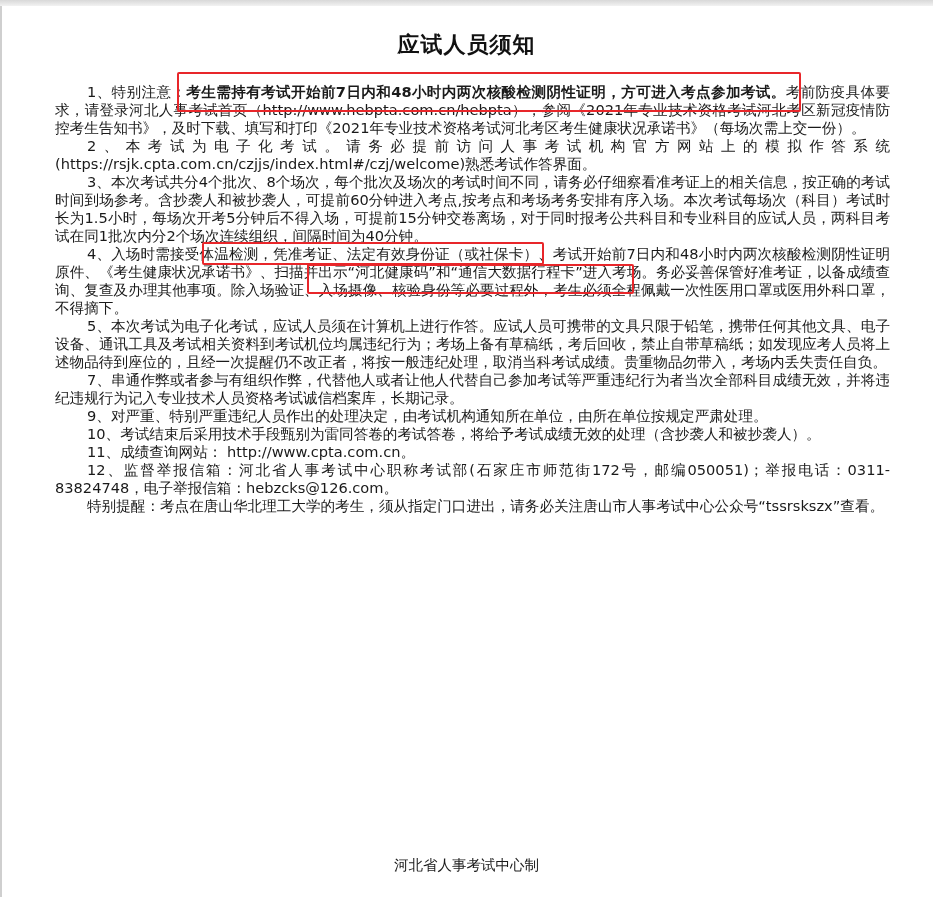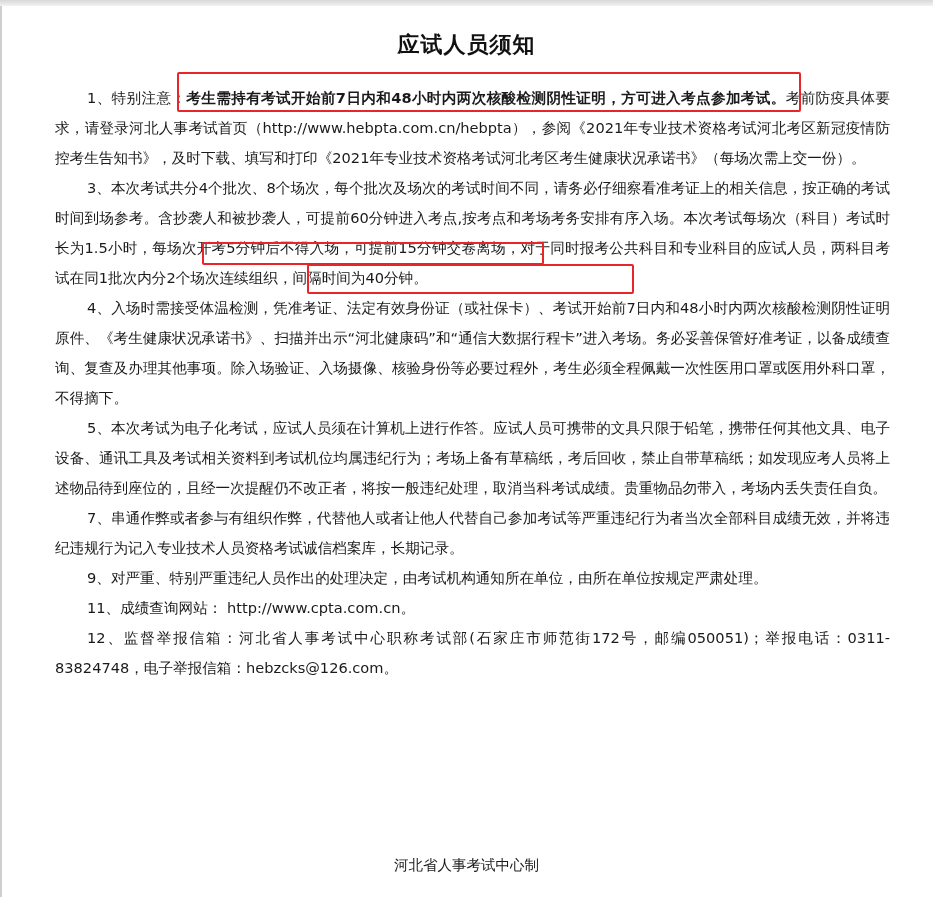--- a/index.html
+++ b/index.html
@@ -21,21 +21,21 @@
   .page {
     position: absolute; left: 0; top: 0; width: 933px; height: 897px;
   }
   .title {
     position: absolute; left: 0; width: 933px; top: 30px;
     text-align: center; font-size: 22px; font-weight: bold;
     letter-spacing: 1px; color: #111;
   }
   .body-text {
     position: absolute; left: 55px; top: 83px; width: 835px;
-    font-size: 14.6px; line-height: 30px;
+    font-size: 14.6px; line-height: 18px;
   }
   .para { margin: 0; text-indent: 32px; text-align: justify; }
   .bold { font-weight: bold; }
   .sig {
     position: absolute; left: 0; width: 933px; top: 856px;
     text-align: center; font-size: 14.5px;
   }
   .redbox {
     position: absolute; border: 2.5px solid #e8262a; border-radius: 2px;
     pointer-events: none; box-sizing: border-box;
@@ -45,27 +45,30 @@
 <body>
 
 <div class="topbar"></div>
 <div class="leftedge"></div>
 
 <div class="page">
   <div class="title">应试人员须知</div>
 
   <div class="body-text">
     <p class="para"><span>1、特别注意：</span><span class="bold">考生需持有考试开始前7日内和48小时内两次核酸检测阴性证明，方可进入考点参加考试。</span><span>考前防疫具体要求，请登录河北人事考试首页（http://www.hebpta.com.cn/hebpta），参阅《2021年专业技术资格考试河北考区新冠疫情防控考生告知书》，及时下载、填写和打印《2021年专业技术资格考试河北考区考生健康状况承诺书》（每场次需上交一份）。</span></p>
+    <p class="para">2、本考试为电子化考试。请务必提前访问人事考试机构官方网站上的模拟作答系统(https://rsjk.cpta.com.cn/czjjs/index.html#/czj/welcome)熟悉考试作答界面。</p>
     <p class="para"><span>3、本次考试共分4个批次、8个场次，每个批次及场次的考试时间不同，请务必仔细察看准考证上的相关信息，按正确的考试时间到场参考。</span><span>含抄袭人和被抄袭人，可提前60分钟进入考点,</span><span>按考点和考场考务安排有序入场。本次考试每场次（科目）考试时长为1.5小时，每场次</span><span>开考5分钟后不得入场，可提前15分钟交卷离场</span><span>，对于同时报考公共科目和专业科目的应试人员，两科目考试在同1批次内分2个场次连续组织，间隔时间为40分钟。</span></p>
     <p class="para">4、入场时需接受体温检测，凭准考证、法定有效身份证（或社保卡）、考试开始前7日内和48小时内两次核酸检测阴性证明原件、《考生健康状况承诺书》、扫描并出示“河北健康码”和“通信大数据行程卡”进入考场。务必妥善保管好准考证，以备成绩查询、复查及办理其他事项。除入场验证、入场摄像、核验身份等必要过程外，考生必须全程佩戴一次性医用口罩或医用外科口罩，不得摘下。</p>
     <p class="para">5、本次考试为电子化考试，应试人员须在计算机上进行作答。应试人员可携带的文具只限于铅笔，携带任何其他文具、电子设备、通讯工具及考试相关资料到考试机位均属违纪行为；考场上备有草稿纸，考后回收，禁止自带草稿纸；如发现应考人员将上述物品待到座位的，且经一次提醒仍不改正者，将按一般违纪处理，取消当科考试成绩。贵重物品勿带入，考场内丢失责任自负。</p>
     <p class="para">7、串通作弊或者参与有组织作弊，代替他人或者让他人代替自己参加考试等严重违纪行为者当次全部科目成绩无效，并将违纪违规行为记入专业技术人员资格考试诚信档案库，长期记录。</p>
     <p class="para">9、对严重、特别严重违纪人员作出的处理决定，由考试机构通知所在单位，由所在单位按规定严肃处理。</p>
+    <p class="para">10、考试结束后采用技术手段甄别为雷同答卷的考试答卷，将给予考试成绩无效的处理（含抄袭人和被抄袭人）。</p>
     <p class="para">11、成绩查询网站： http://www.cpta.com.cn。</p>
     <p class="para">12、监督举报信箱：河北省人事考试中心职称考试部(石家庄市师范街172号，邮编050051)；举报电话：0311-83824748，电子举报信箱：hebzcks@126.com。</p>
+    <p class="para">特别提醒：考点在唐山华北理工大学的考生，须从指定门口进出，请务必关注唐山市人事考试中心公众号“tssrskszx”查看。</p>
   </div>
 
   <div class="sig">河北省人事考试中心制</div>
 
   <div class="redbox" style="left:177px; top:72px; width:624px; height:40px;"></div>
   <div class="redbox" style="left:202px; top:242px; width:342px; height:23px;"></div>
   <div class="redbox" style="left:307px; top:264px; width:327px; height:30px;"></div>
 </div>
 
 </body></html>

